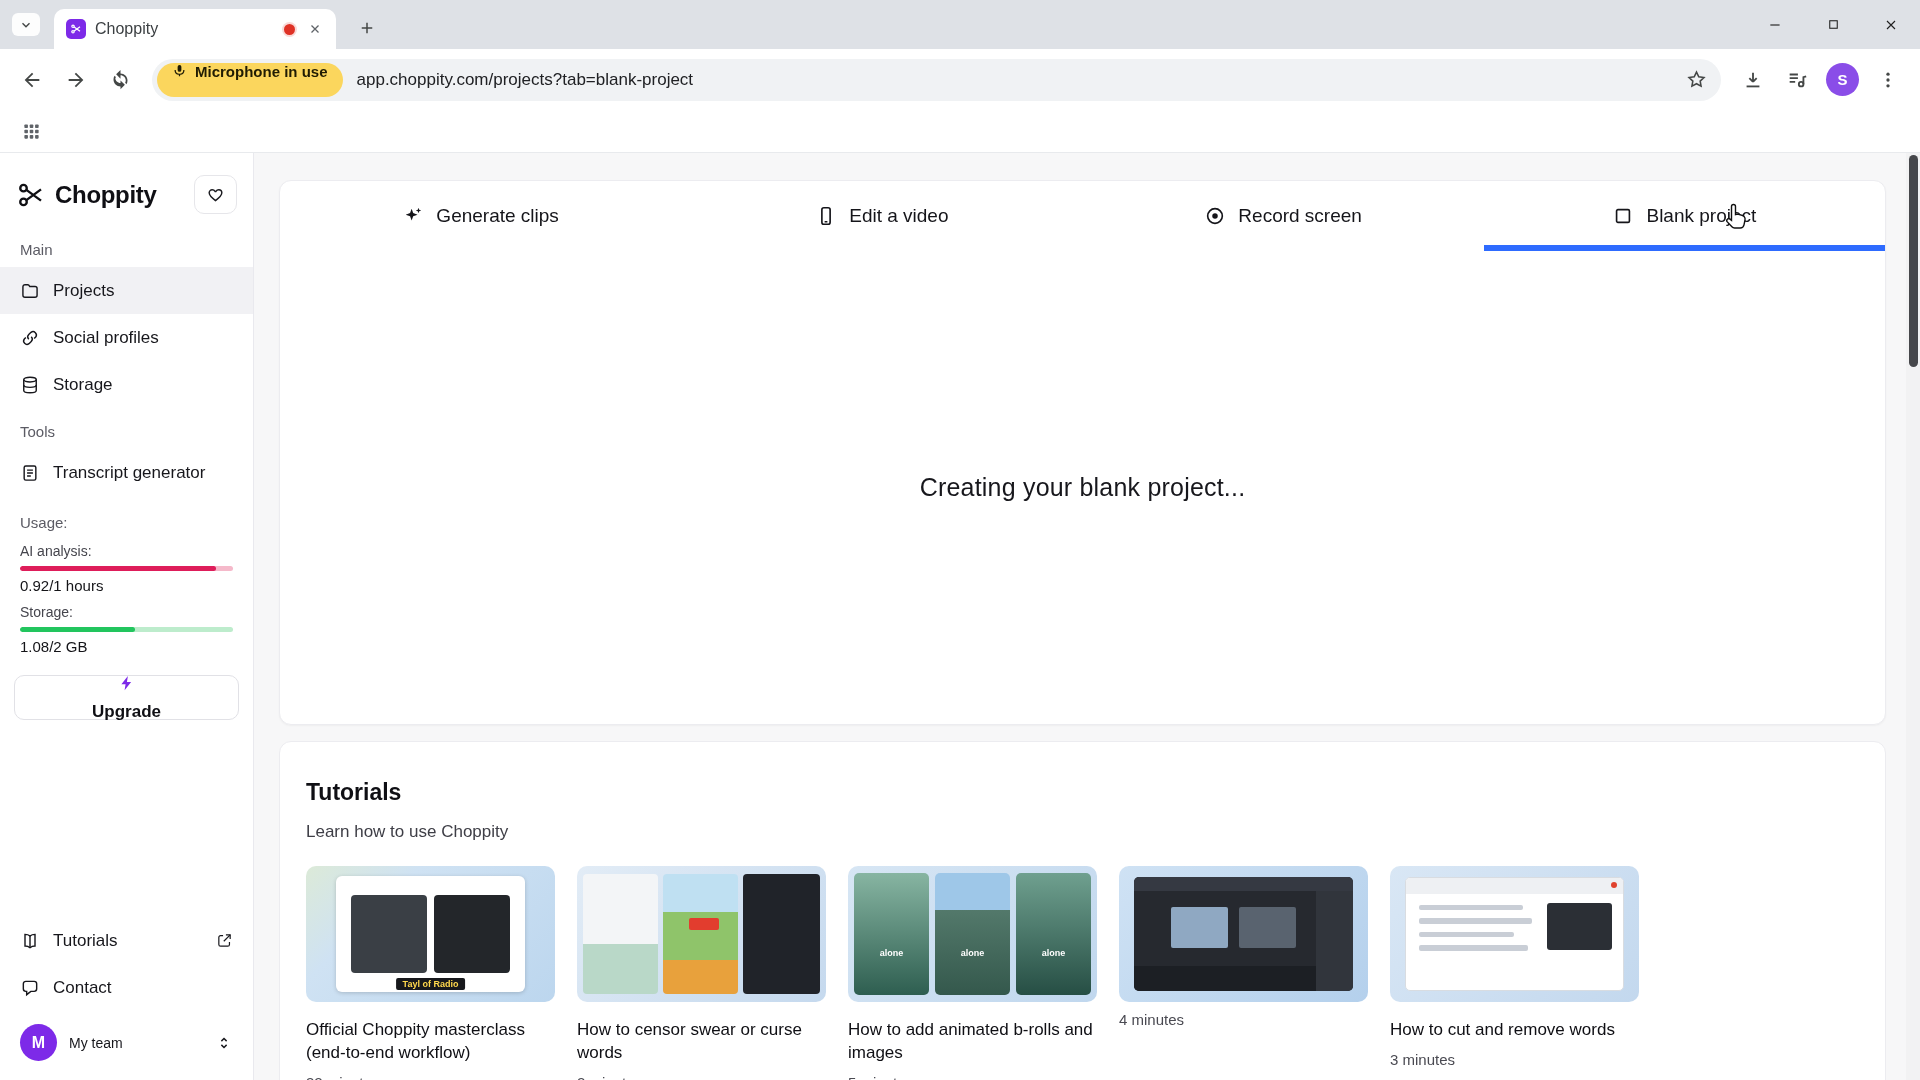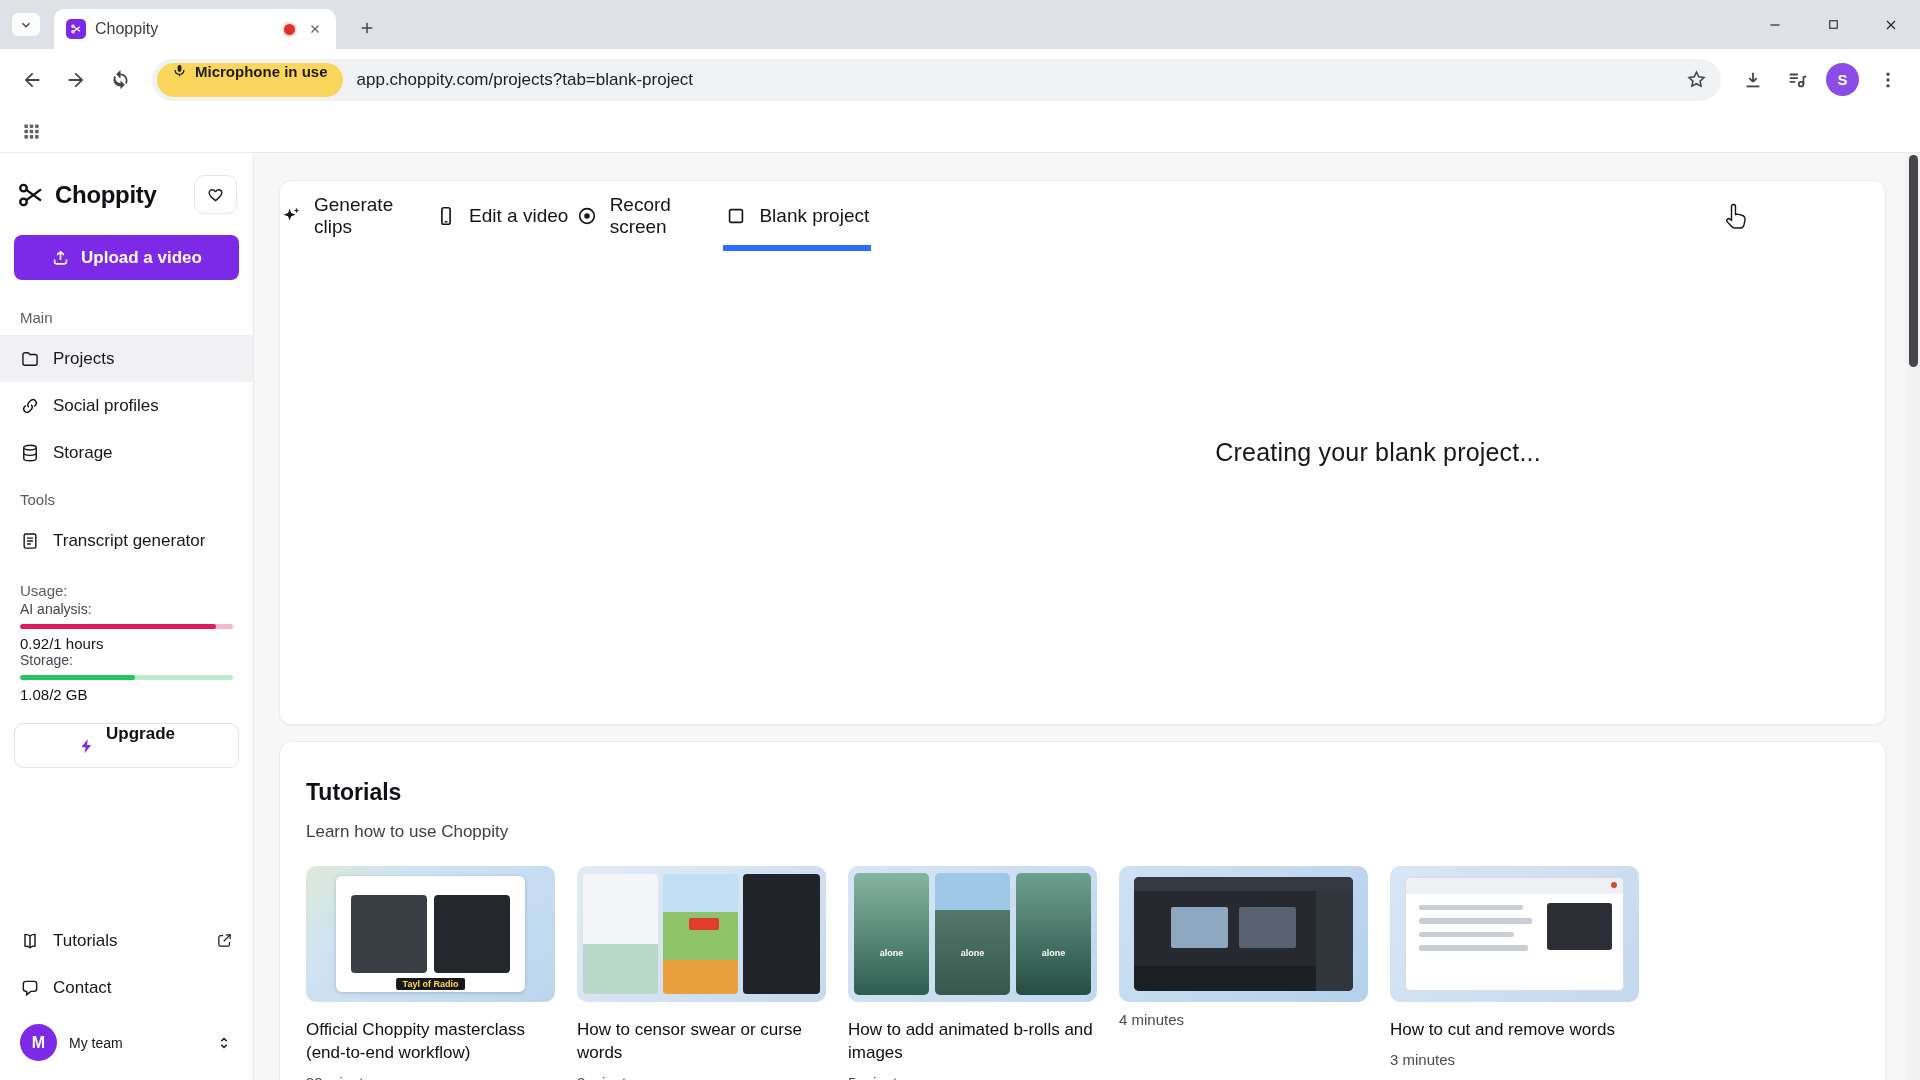--- a/index.html
+++ b/index.html
@@ -45,40 +45,40 @@
   .brand-row { display:flex; align-items:center; gap:9px; padding:22px 16px 12px; }
   .brand-name { flex:1; font-size:24px; font-weight:700; letter-spacing:-.3px; color:#0f0f14; }
   .heart-btn { width:43px; height:39px; border:1px solid #e6e6ea; border-radius:10px; background:#fff;
     display:flex; align-items:center; justify-content:center; }
   .upload-btn { margin:9px 14px 14px; height:45px; background:#7D2AE8; border-radius:8px; color:#fff;
     display:flex; align-items:center; justify-content:center; gap:11px; font-size:17px; font-weight:600; }
   .side-label { padding:15px 20px 9px; font-size:15px; color:#5b5b64; }
   .nav-item { height:47px; display:flex; align-items:center; gap:13px; padding:0 20px; font-size:17px; color:#17171c; }
   .nav-item.active { background:#f1f1f4; }
   .usage { padding:4px 20px 0; }
-  .usage-sub { font-size:14px; color:#45454d; }
+  .usage-sub { font-size:14px; color:#45454d; margin-top:10px; }
   .meter { height:5px; border-radius:3px; margin:7px 0 6px; overflow:hidden; }
   .meter.ai { background:#f5b9ca; }
   .meter.storage { background:#bdeccc; }
   .meter-fill { height:100%; border-radius:3px; }
   .meter.ai .meter-fill { background:#DE1D5A; }
   .meter.storage .meter-fill { background:#22C55E; }
   .usage-val { font-size:15px; color:#141418; }
   .upgrade-btn { margin:20px 14px 6px; height:45px; background:#fff; border:1.5px solid #e1e1e6; border-radius:10px;
-    display:flex; justify-content:center; gap:10px; font-size:17px; font-weight:600; color:#0f0f14; }
+    display:flex; align-items:center; justify-content:center; gap:10px; font-size:17px; font-weight:600; color:#0f0f14;flex-direction:column; }
   .side-spacer { flex:1; }
   .ext-right { margin-left:auto; }
   .team-row { display:flex; align-items:center; gap:12px; padding:13px 20px 19px; }
   .team-avatar { width:37px; height:37px; border-radius:50%; background:#7D2AE8; color:#fff; font-weight:700; font-size:16px;
     display:flex; align-items:center; justify-content:center; }
   .team-name { flex:1; font-size:14px; }
 
   .main { flex:1; min-width:0; padding:27px 34px 0 25px; position:relative; overflow:hidden; }
   .top-card { height:545px; background:#fff; border:1px solid #ececf0; border-radius:12px;
-    box-shadow:0 1px 2px rgba(16,16,20,.04); display:flex; flex-direction:row; overflow:hidden; }
+    box-shadow:0 1px 2px rgba(16,16,20,.04); display:flex; flex-direction:column; overflow:hidden; }
   .tab-row { height:70px; display:flex; flex-shrink:0; }
   .card-tab { flex:1; display:flex; align-items:center; justify-content:center; gap:12px; position:relative;
     font-size:19px; font-weight:500; color:#15151a; }
   .card-tab.active::after { content:""; position:absolute; left:0; right:0; bottom:0; height:6px; background:#2e6bff; }
   .card-body { flex:1; display:flex; align-items:center; justify-content:center; }
   .status-text { font-size:25px; font-weight:500; color:#17171c; letter-spacing:.2px; }
 
   .tut-section { margin-top:16px; background:#fff; border:1px solid #ececf0; border-radius:12px; padding:37px 26px; height:420px; }
   .tut-heading { font-size:23px; font-weight:700; color:#0f0f14; }
   .tut-subheading { margin-top:16px; font-size:17px; color:#3e3e46; }
@@ -267,29 +267,20 @@
       <span class="brand-name">Choppity</span>
       <span class="heart-btn">
         <span class="icon">
           <svg width="19" height="19" viewBox="0 0 24 24" fill="none" stroke="#1b1b20" stroke-width="1.8">
               <path d="M12 19.8C7.2 16.2 4 13.2 4 9.9 4 7.7 5.7 6 7.8 6c1.5 0 2.9.8 3.7 2.1h1C13.3 6.8 14.7 6 16.2 6 18.3 6 20 7.7 20 9.9c0 3.3-3.2 6.3-8 9.9z"></path>
             </svg>
         </span>
       </span>
     </div>
 
-    <div class="upload-btn">
-      <span class="icon">
-        <svg width="19" height="19" viewBox="0 0 24 24" fill="none" stroke="#fff" stroke-width="2">
-            <path d="M12 15V4.5M12 4.5L7.8 8.7M12 4.5l4.2 4.2"></path>
-            <path d="M4.5 14.5v3a2.5 2.5 0 0 0 2.5 2.5h10a2.5 2.5 0 0 0 2.5-2.5v-3"></path>
-          </svg>
-      </span>
-      <span>Upload a video</span>
-    </div>
 
     <div class="side-label">Main</div>
 
     <div class="nav-item active">
       <span class="icon">
         <svg width="20" height="20" viewBox="0 0 24 24" fill="none" stroke="#17171c" stroke-width="1.7">
             <path d="M3.5 7A2.5 2.5 0 0 1 6 4.5h3.2a2 2 0 0 1 1.5.7l1 1.3H18A2.5 2.5 0 0 1 20.5 9v8A2.5 2.5 0 0 1 18 19.5H6A2.5 2.5 0 0 1 3.5 17z"></path>
           </svg>
       </span>
       <span>Projects</span>

